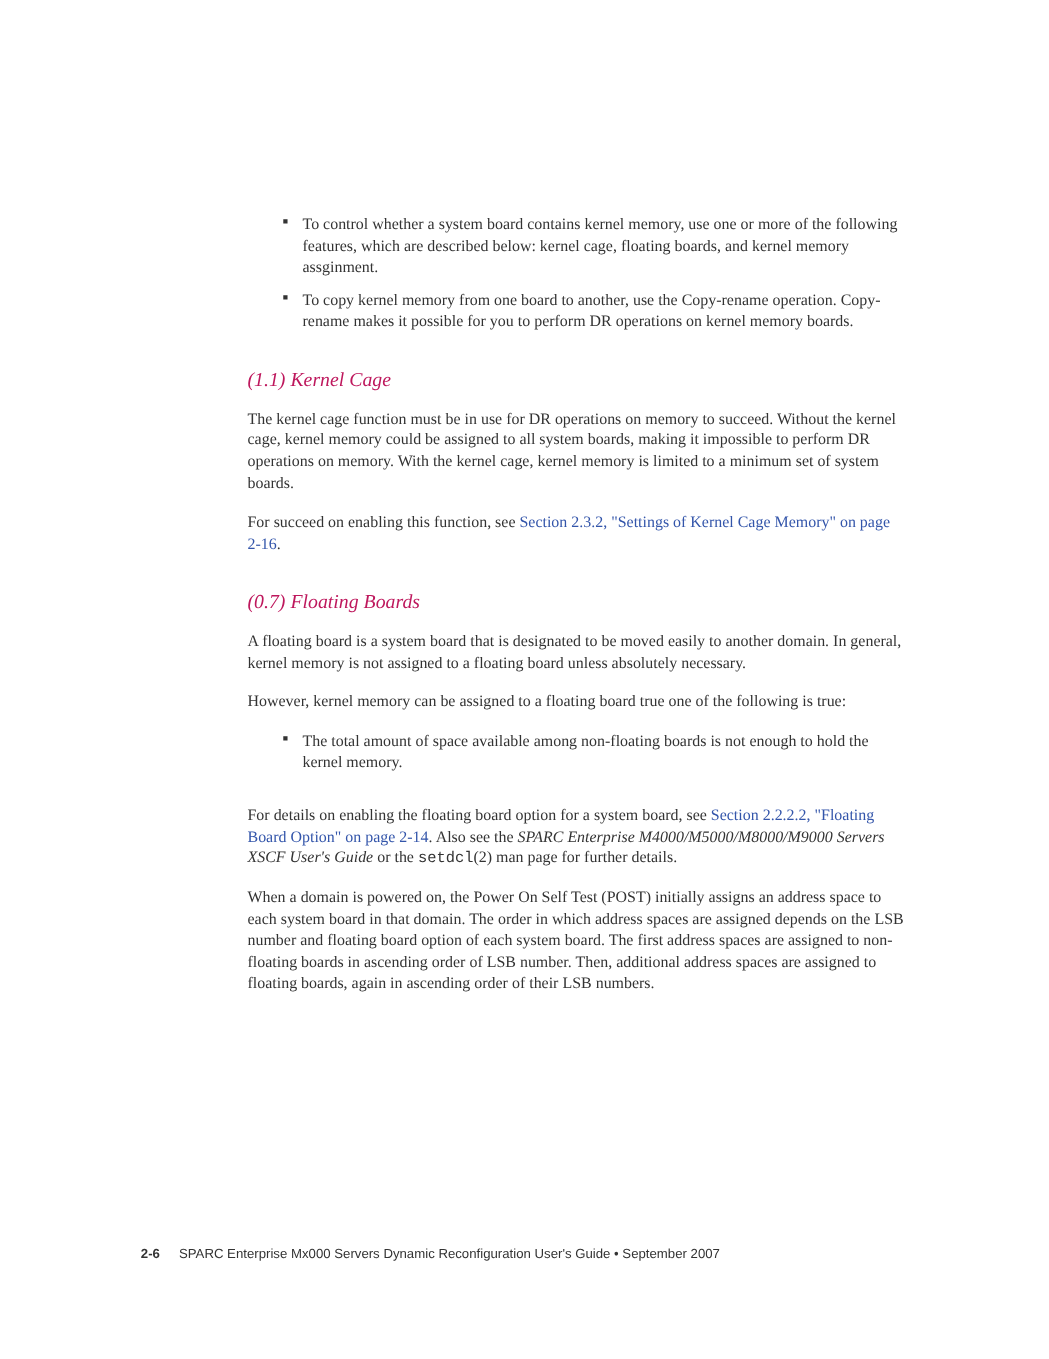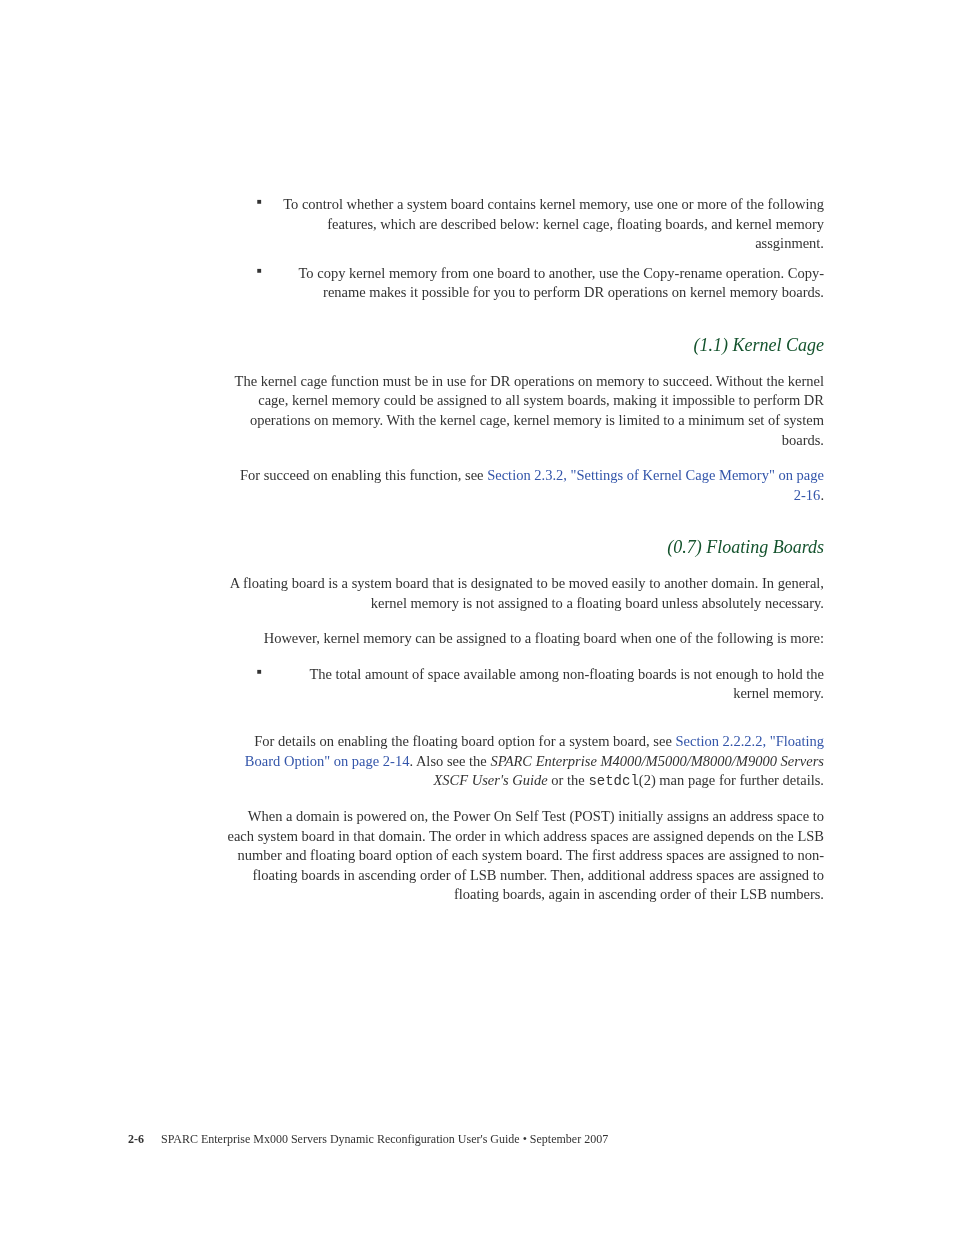--- a/index.html
+++ b/index.html
@@ -1,19 +1,18 @@
 <!DOCTYPE html>
 <html><head>
   <meta charset="utf-8">
   <style>
     * {
       margin: 0;
       padding: 0;
       box-sizing: border-box;
-      text-align: right;
     }
     body {
       width: 954px;
       height: 1235px;
       background: #ffffff;
       font-family: Georgia, 'Times New Roman', serif;
       color: #333333;
       position: relative;
     }
     .page-content {
@@ -38,42 +37,42 @@
       top: 2px;
       font-size: 8px;
       color: #333;
     }
     .section-heading {
       font-style: italic;
       font-size: 18px;
       font-weight: normal;
       margin-top: 32px;
       margin-bottom: 16px;
-      color: #14532d;
+      color: #be185d;
     }
     .body-para {
       font-size: 14.5px;
       line-height: 1.35;
       margin-bottom: 16px;
     }
     .link {
       color: #3355aa;
     }
     .italic-inline {
       font-style: italic;
     }
     .mono {
       font-family: 'Courier New', Courier, monospace;
       font-size: 14px;
     }
     .footer {
       position: absolute;
       bottom: 88px;
       left: 128px;
-      font-family: Liberation Serif, serif;
+      font-family: Liberation Sans, sans-serif;
       font-size: 12px;
       color: #333;
     }
     .footer .page-num {
       font-weight: bold;
       margin-right: 14px;
     }
   </style>
 </head>
 <body>
@@ -86,21 +85,21 @@
   </ul>
 
   <h3 class="section-heading">(1.1) Kernel Cage</h3>
   <p class="body-para">The kernel cage function must be in use for DR operations on memory to succeed. Without the kernel cage, kernel memory could be assigned to all system boards, making it impossible to perform DR operations on memory. With the kernel cage, kernel memory is limited to a minimum set of system boards.</p>
   <p class="body-para">
     <span>For succeed on enabling this function, see </span><span class="link">Section 2.3.2, "Settings of Kernel Cage Memory" on page 2-16</span><span>.</span>
   </p>
 
   <h3 class="section-heading">(0.7) Floating Boards</h3>
   <p class="body-para">A floating board is a system board that is designated to be moved easily to another domain. In general, kernel memory is not assigned to a floating board unless absolutely necessary.</p>
-  <p class="body-para">However, kernel memory can be assigned to a floating board when one of the following is more:</p>
+  <p class="body-para">However, kernel memory can be assigned to a floating board true one of the following is true:</p>
   <ul class="bullet-list">
     <li>The total amount of space available among non-floating boards is not enough to hold the kernel memory.</li>
   </ul>
   <p class="body-para">
     <span>For details on enabling the floating board option for a system board, see </span><span class="link">Section 2.2.2.2, "Floating Board Option" on page 2-14</span><span>. Also see the </span><span class="italic-inline">SPARC Enterprise M4000/M5000/M8000/M9000 Servers XSCF User's Guide</span><span> or the </span><span class="mono">setdcl</span><span>(2) man page for further details.</span>
   </p>
 
   <p class="body-para">When a domain is powered on, the Power On Self Test (POST) initially assigns an address space to each system board in that domain. The order in which address spaces are assigned depends on the LSB number and floating board option of each system board. The first address spaces are assigned to non-floating boards in ascending order of LSB number. Then, additional address spaces are assigned to floating boards, again in ascending order of their LSB numbers.</p>
 
 </div>

